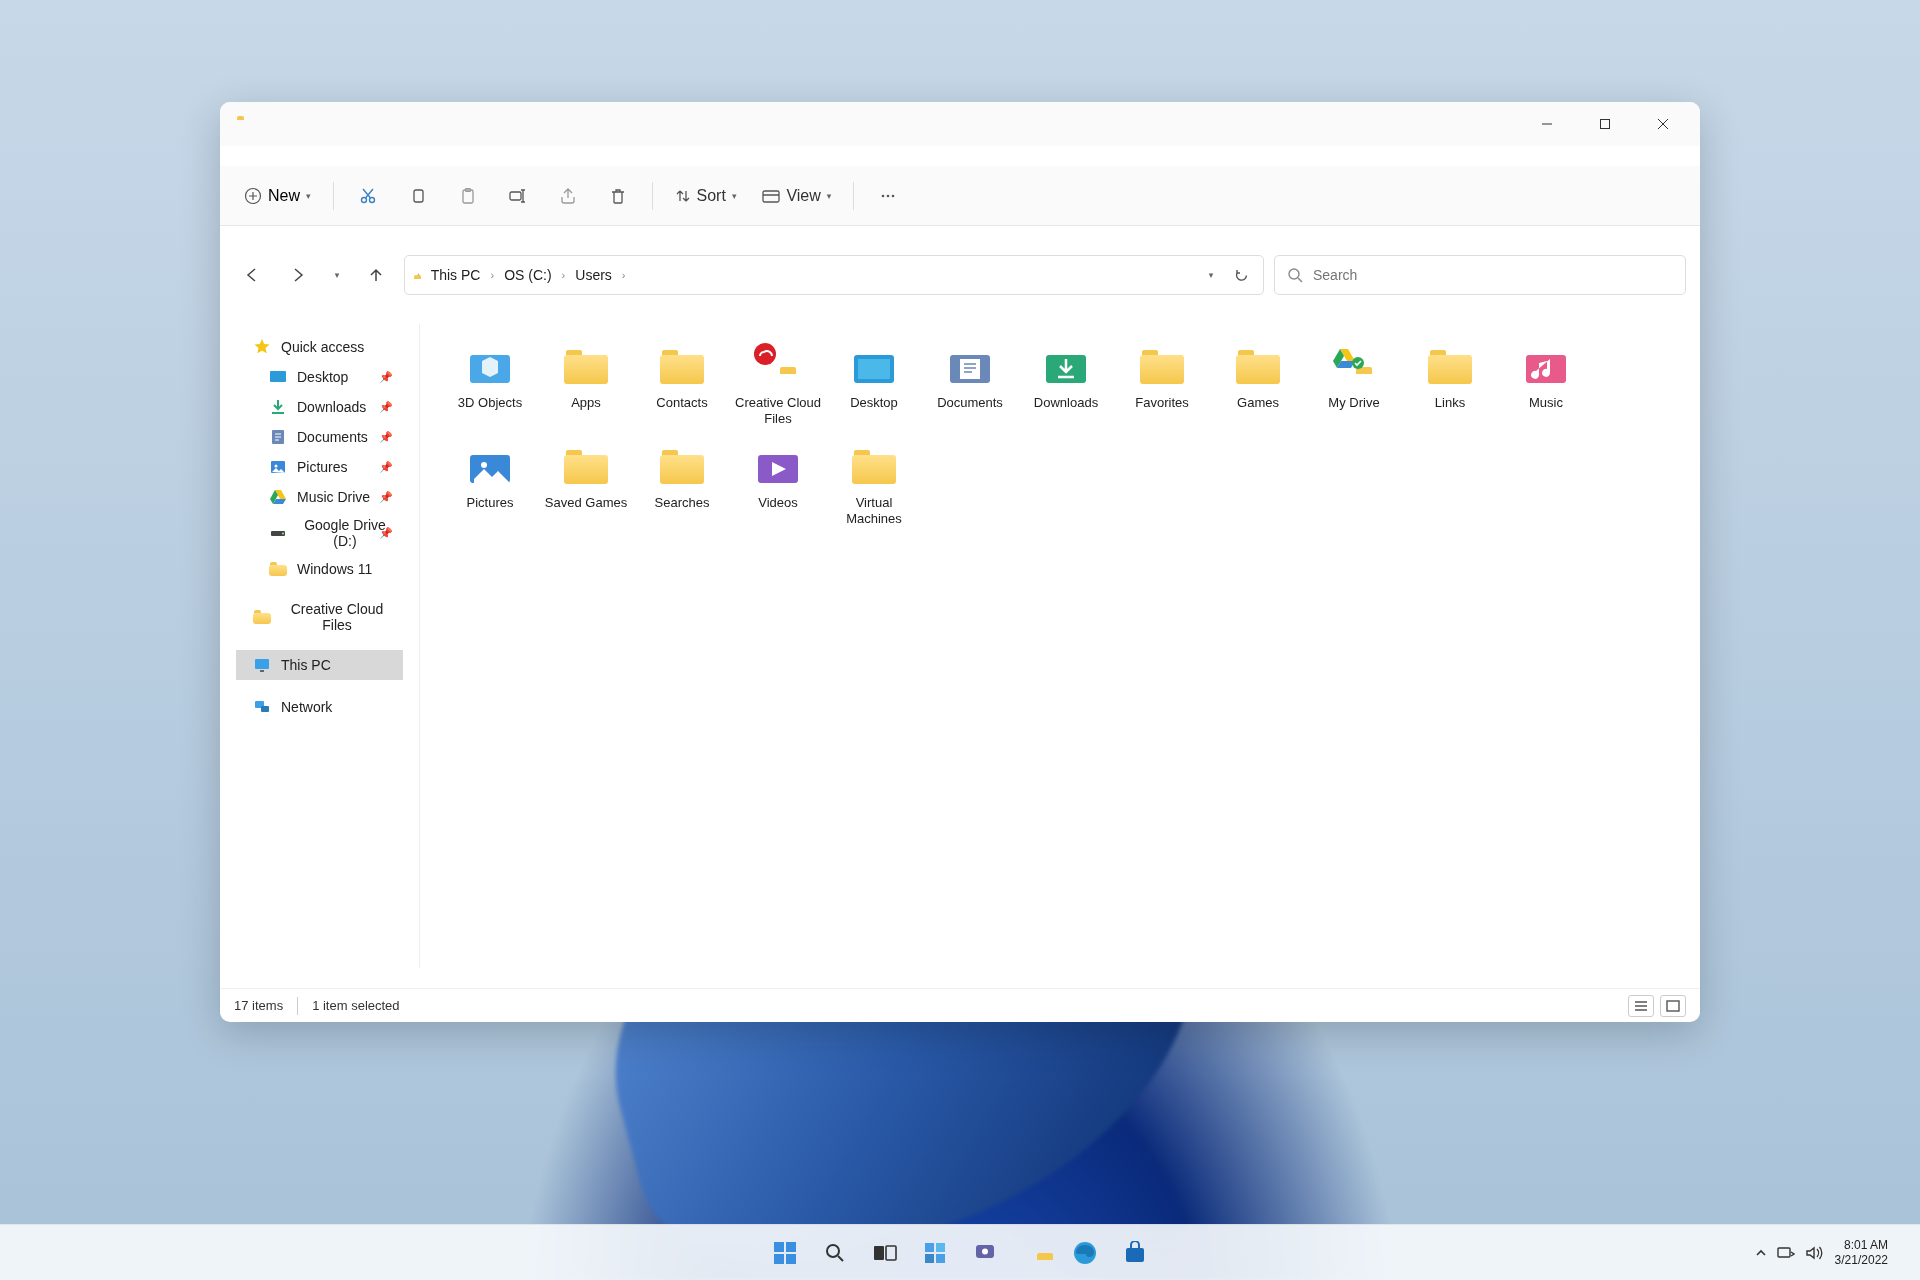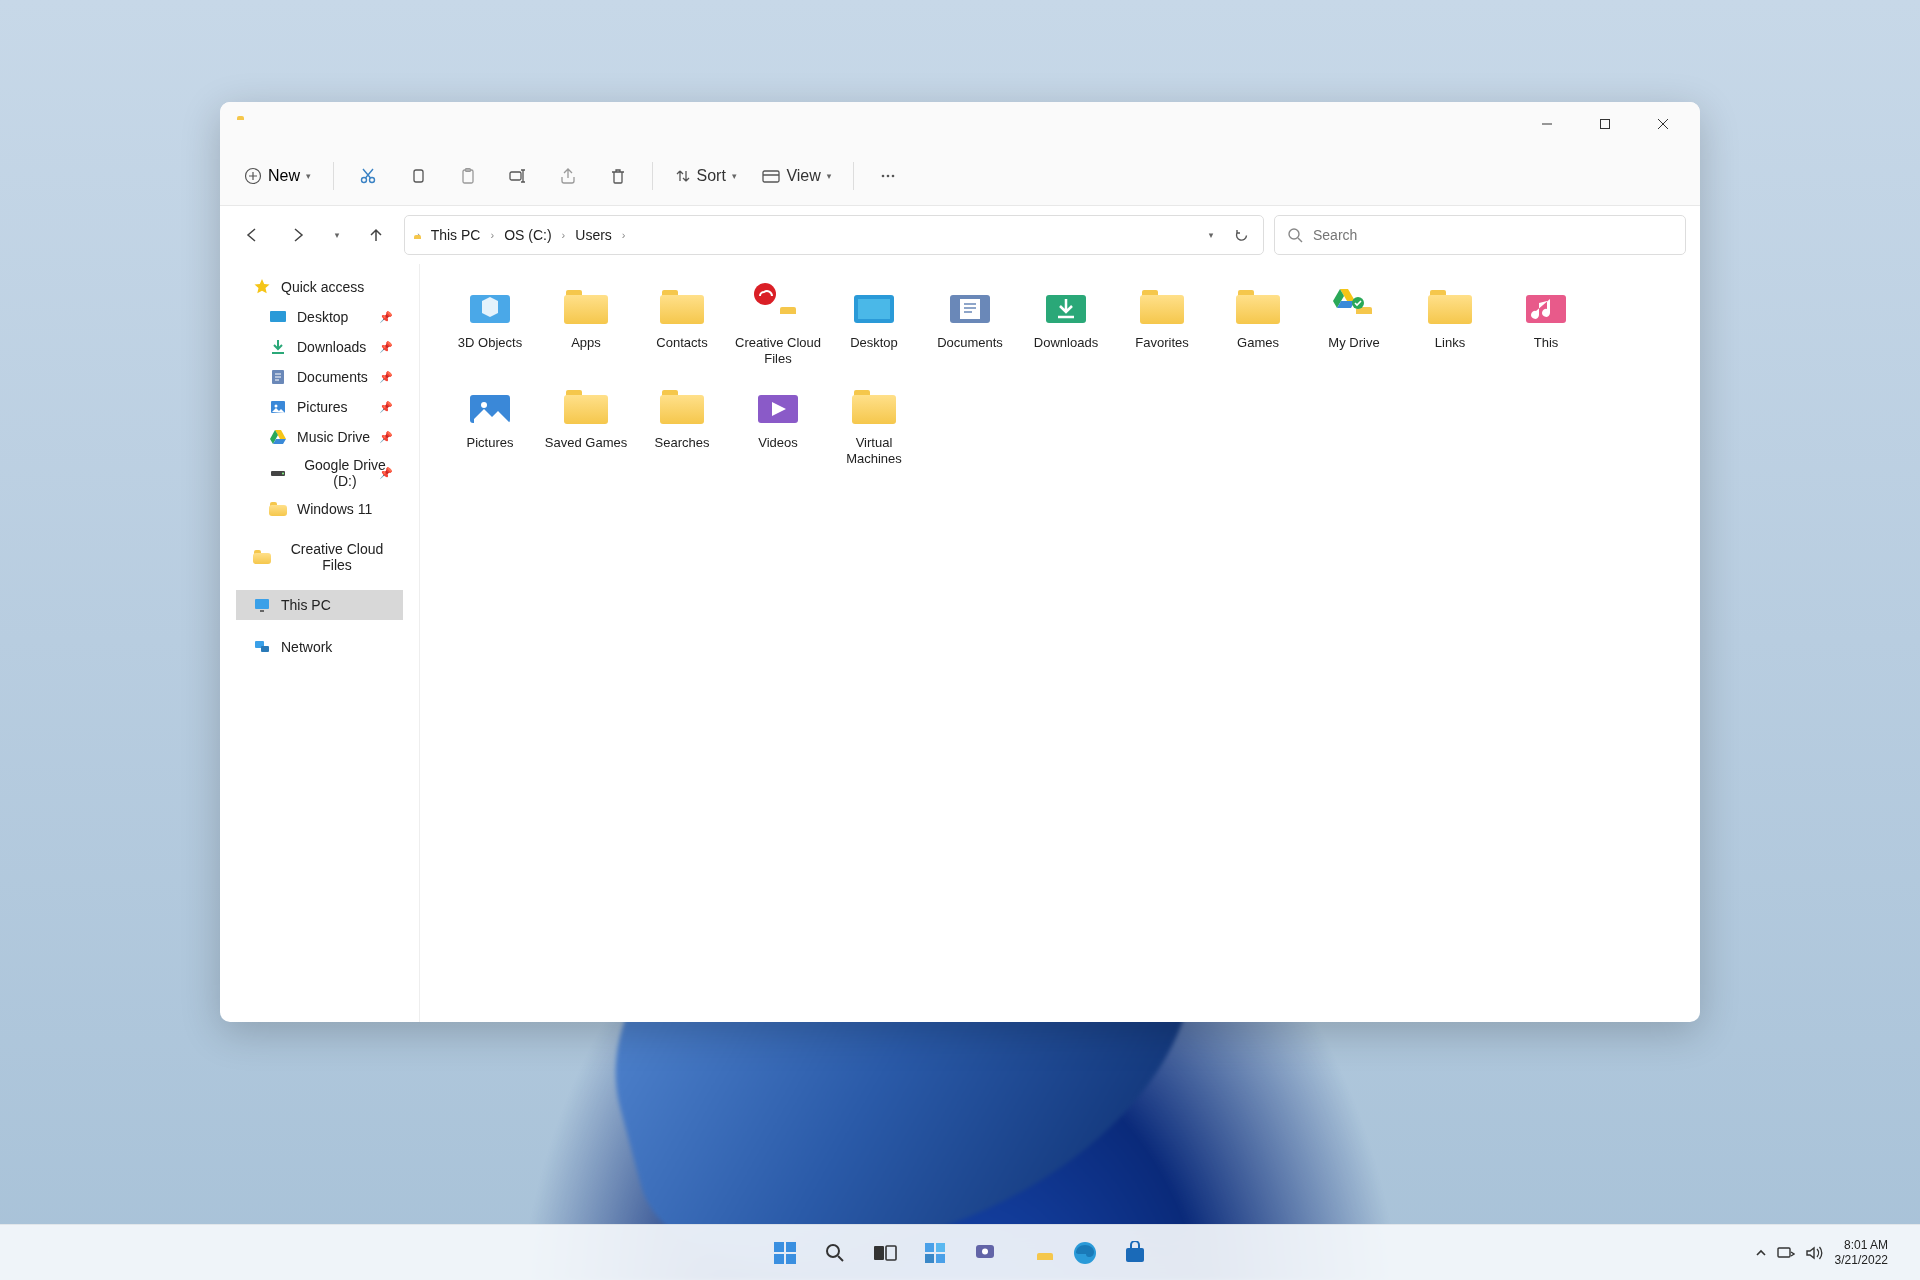--- a/index.html
+++ b/index.html
@@ -23,21 +23,21 @@
   border-radius:50% 40% 60% 30%;
   transform:rotate(-15deg);
 }
 
 .explorer-window {
   width:1480px; height:920px; margin-top:102px;
   background:#fff; border-radius:10px;
   box-shadow:0 10px 40px rgba(0,0,0,.2);
   display:flex; flex-direction:column;
   overflow:hidden;
-  position:relative; z-index:10;
+  position:relative; z-index:10;gap:20px;
 }
 
 .titlebar {
   height:44px; display:flex; align-items:center; padding:0 8px;
   background:#fafafa;
 }
 .titlebar .folder-ico { width:20px; height:16px; margin-left:8px; }
 .win-controls { margin-left:auto; display:flex; }
 .win-controls div { width:58px; height:44px; display:flex; align-items:center; justify-content:center; color:#333; }
 
@@ -499,21 +499,21 @@
             </div>
             <div class="item-label">Links</div>
           </div>
           <div class="item">
             <div class="item-ico">
               <svg width="48" height="40">
                 <rect x="4" y="8" width="40" height="28" rx="3" fill="#e85a8a"></rect>
                 <path d="M28 12v14a4 4 0 11-3-4V14l-8 2v12a4 4 0 11-3-4" fill="#fff"></path>
               </svg>
             </div>
-            <div class="item-label">This</div>
+            <div class="item-label">Music</div>
           </div>
           <div class="item">
             <div class="item-ico">
               <svg width="48" height="40">
                 <rect x="4" y="8" width="40" height="28" rx="3" fill="#3a88d8"></rect>
                 <circle cx="18" cy="18" r="3" fill="#fff"></circle>
                 <path d="M8 32l10-10 8 8 6-6 12 12H8z" fill="#fff"></path>
               </svg>
             </div>
             <div class="item-label">Pictures</div>
@@ -550,20 +550,37 @@
               <span class="ico-folder">
                 <span class="tab"></span>
                 <span class="body"></span>
               </span>
             </div>
             <div class="item-label">Virtual Machines</div>
           </div>
         </div>
     </div>
 
+    <div class="statusbar">
+      <span>17 items</span>
+      <div class="status-sep"></div>
+      <span>1 item selected</span>
+      <div class="view-toggles">
+        <div class="view-toggle">
+            <svg width="14" height="12">
+              <path d="M1 2h12M1 6h12M1 10h12" stroke="#555" stroke-width="1.4"></path>
+            </svg>
+          </div>
+        <div class="view-toggle">
+            <svg width="14" height="12">
+              <rect x="1" y="1" width="12" height="10" fill="none" stroke="#555" stroke-width="1.4"></rect>
+            </svg>
+          </div>
+      </div>
+    </div>
   </div>
 
   <div class="taskbar">
     <div class="task-center">
       <div class="task-item">
           <svg width="26" height="26">
             <rect x="2" y="2" width="10" height="10" fill="#3a8fe0"></rect>
             <rect x="14" y="2" width="10" height="10" fill="#3a8fe0"></rect>
             <rect x="2" y="14" width="10" height="10" fill="#3a8fe0"></rect>
             <rect x="14" y="14" width="10" height="10" fill="#3a8fe0"></rect>

